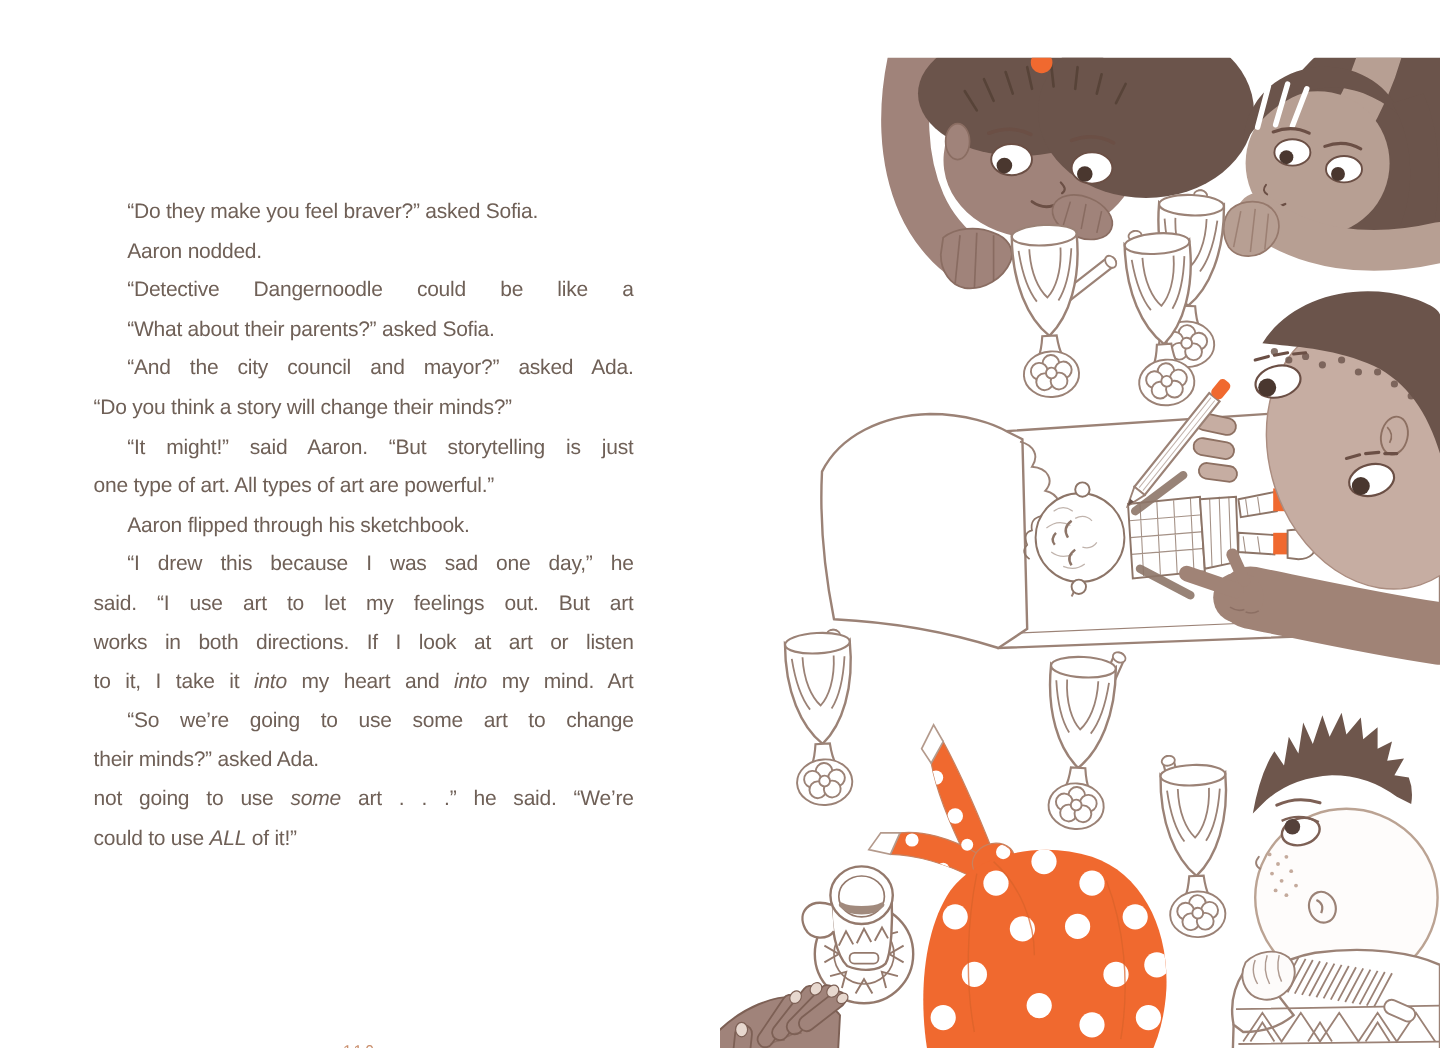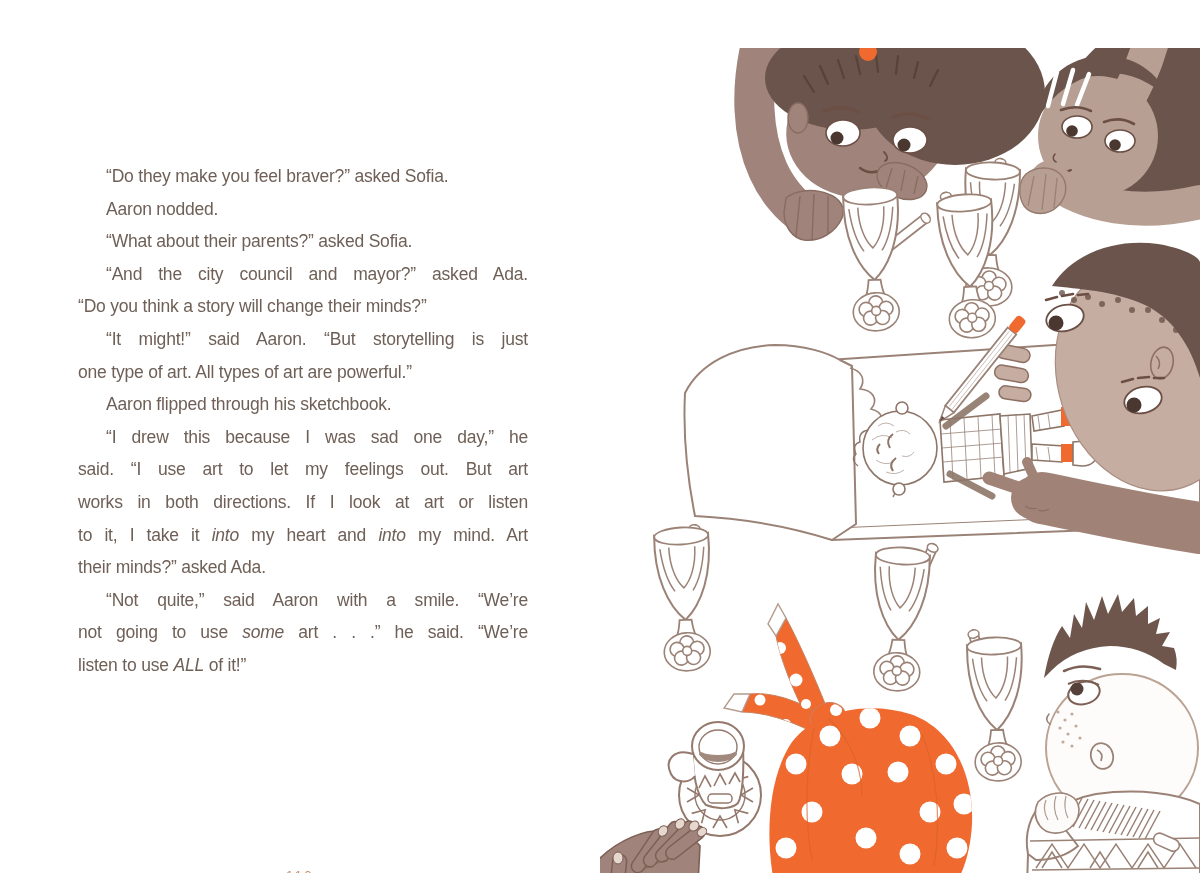--- a/index.html
+++ b/index.html
@@ -19,34 +19,35 @@
 </style>
 </head>
 <body>
 
 <div id="spread">
 
   <div id="left-page">
     <div id="story">
         <div class="line ind"><span>“Do they make you feel braver?” asked Sofia.</span></div>
         <div class="line ind"><span>Aaron nodded.</span></div>
+        <div class="line just ind"><span>“Detective Dangernoodle could be like a</span></div>
         <div class="line ind"><span>“What about their parents?” asked Sofia.</span></div>
         <div class="line just ind"><span>“And the city council and mayor?” asked Ada.</span></div>
         <div class="line"><span>“Do you think a story will change their minds?”</span></div>
         <div class="line just ind"><span>“It might!” said Aaron. “But storytelling is just</span></div>
         <div class="line"><span>one type of art. All types of art are powerful.”</span></div>
         <div class="line ind"><span>Aaron flipped through his sketchbook.</span></div>
         <div class="line just ind"><span>“I drew this because I was sad one day,” he</span></div>
         <div class="line just"><span>said. “I use art to let my feelings out. But art</span></div>
         <div class="line just"><span>works in both directions. If I look at art or listen</span></div>
         <div class="line just"><span>to it, I take it </span><i>into</i><span> my heart and </span><i>into</i><span> my mind. Art</span></div>
+        <div class="line just ind"><span>“So we’re going to use some art to change</span></div>
         <div class="line"><span>their minds?” asked Ada.</span></div>
-        <div class="line just ind"><span>“Not quite,” said Aaron with a smile. “We’re</span></div>
         <div class="line just"><span>not going to use </span><i>some</i><span> art . . .” he said. “We’re</span></div>
-        <div class="line"><span>listen to use </span><i>ALL</i><span> of it!”</span></div>
+        <div class="line"><span>could to use </span><i>ALL</i><span> of it!”</span></div>
       </div>
     <div id="folio">110</div>
   </div>
 
   <div id="right-page">
     <svg width="600" height="873" viewBox="0 0 600 873" role="img" aria-label="Overhead view of children leaning over a table with milkshake glasses while Aaron draws a sad figure in his sketchbook; a grandmother wearing an orange polka-dot headscarf sits by a patterned teacup">
       <defs>
         <g id="glass-shape">
           <path d="M -27,2 C -29,42 -17,72 0,87 C 17,72 29,42 27,2 C 18,12 -18,12 -27,2 Z" fill="#fff" stroke="var(--line)" stroke-width="2"></path>
           <ellipse cx="0" cy="3" rx="27" ry="8.5" fill="#fff" stroke="var(--line)" stroke-width="1.8"></ellipse>

